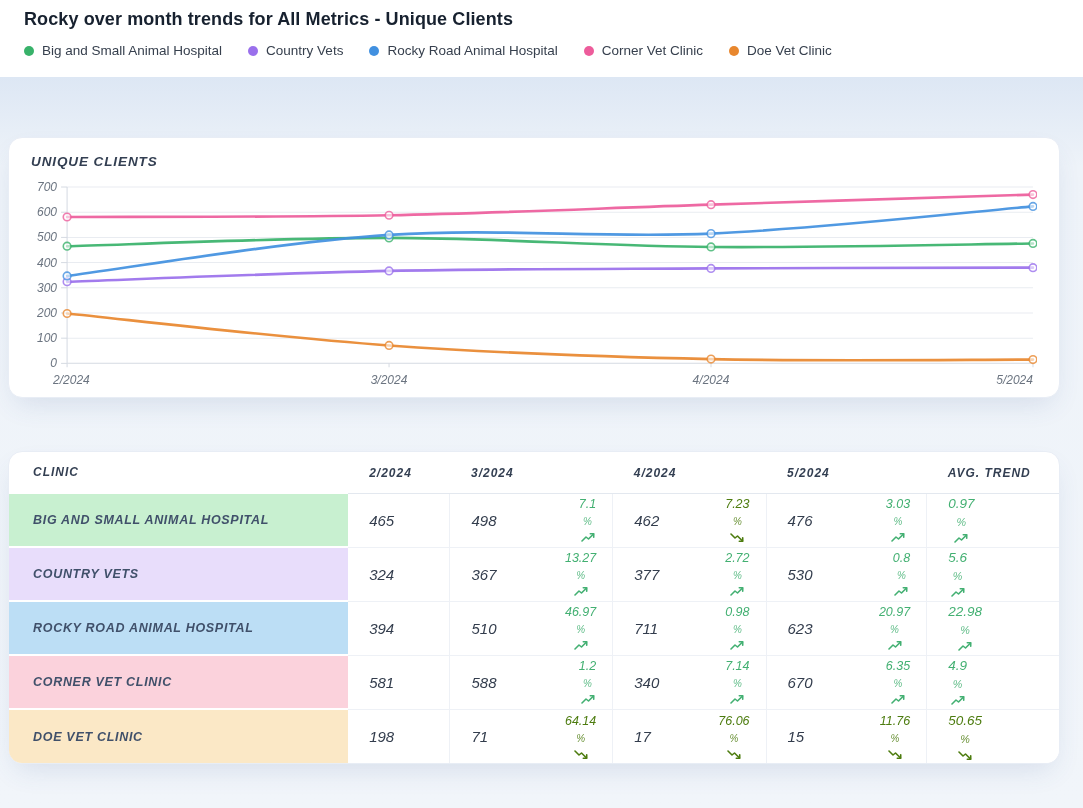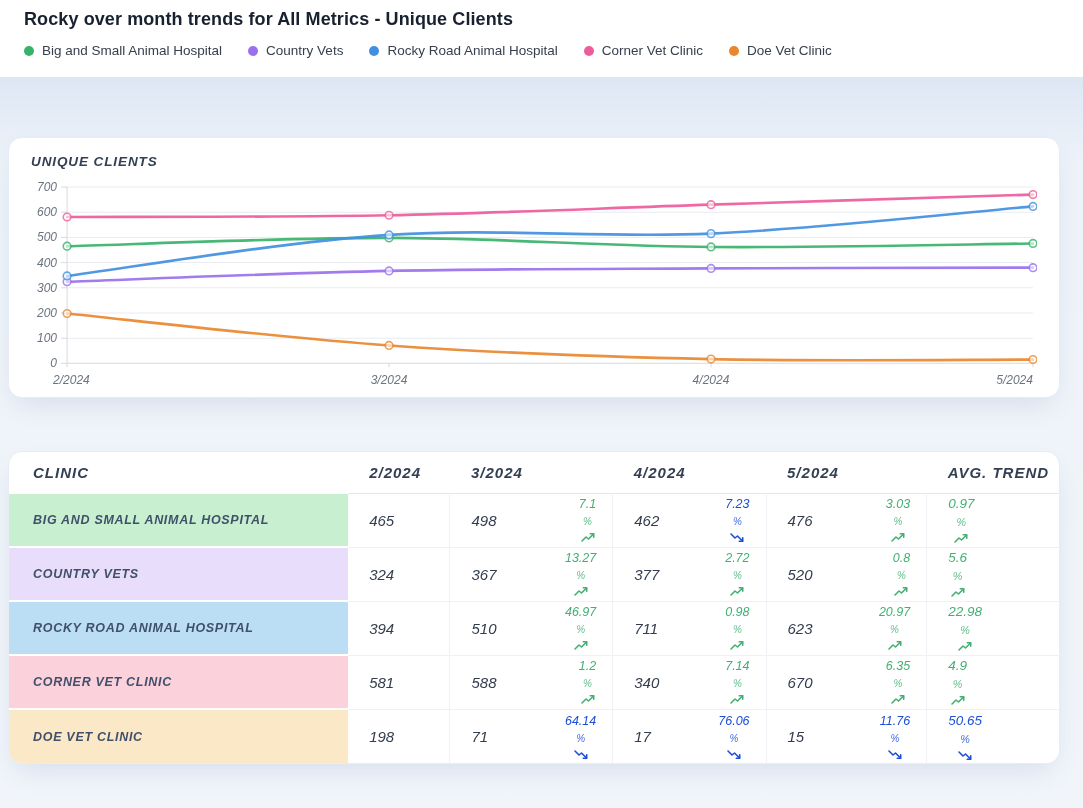--- a/index.html
+++ b/index.html
@@ -24,38 +24,38 @@
   .chart-card { padding:16px 22px 6px 22px; }
   .chart-title { font-size:13.5px; font-weight:700; letter-spacing:.9px; color:#333f52; }
   .chart-subtitle { font-size:12px; color:#8a94a5; margin-top:5px; }
   .chart-svg { display:block; width:100%; margin-top:8px; }
 
   
   .table-card { margin-top:53px; overflow:hidden; }
   table { width:100%; border-collapse:collapse; table-layout:fixed; }
   col.c-clinic{width:32.3%} col.c-m0{width:9.7%} col.c-m1{width:15.5%}
   col.c-m2{width:14.6%} col.c-m3{width:15.3%} col.c-avg{width:12.6%}
-  thead th { height:41px; text-align:left; font-size:15px; font-weight:700;
+  thead th { height:41px; text-align:left; font-size:12px; font-weight:700;
     letter-spacing:1px; color:#333f52; border-bottom:1px solid #e3e8ef; }
   th.h-clinic { padding-left:24px; }
   th.h-val { padding-left:21px; }
   tbody td { height:54px; font-size:15px; color:#3a4454; }
   td.clinic { padding-left:24px; font-size:12.5px; font-weight:700; letter-spacing:.7px;
     color:#40506a; border-top:2px solid #fff; }
   td.val, td.avg { border-top:1px solid #eef1f6; background:#fff; }
   td.sep { border-left:1px solid #eef1f6; }
   .cellwrap { display:flex; align-items:center; justify-content:space-between;
     padding:0 16px 0 21px; }
   .avg .cellwrap { justify-content:flex-start; }
   .num { color:#333d4d; }
   .pct { display:inline-flex; align-items:center; gap:5px; font-size:12.5px;flex-direction:column; }
   .avg .pct { font-size:13.5px; }
   .pct .pctsign { font-size:.8em; opacity:.85; }
   .pct.up { color:#43b072; }
-  .pct.down { color:#1d4ed8;text-align:right; }
+  .pct.down { color:#4d7c0f;text-align:right; }
   .trend-icon { display:inline-block; }
 </style>
 </head>
 <body>
 
 <header class="page-header">
   <h1 class="page-title">Rocky over month trends for All Metrics - Unique Clients</h1>
   <ul class="legend" id="legend">
   <li>
     <span class="dot" style="background: rgb(56, 178, 106);"></span>
@@ -234,21 +234,21 @@
               <div class="cellwrap">
                 <span class="num">377</span>
                 <span class="pct up">2.72<span class="pctsign">%</span><svg width="14" height="11" viewBox="0 0 14 11" class="trend-icon">
                     <path d="M1 9 L5 5 L7.5 7 L12.5 2" fill="none" stroke="currentColor" stroke-width="1.6" stroke-linecap="round" stroke-linejoin="round"></path>
                     <path d="M9.3 1.8 H12.7 V5.2" fill="none" stroke="currentColor" stroke-width="1.6" stroke-linecap="round" stroke-linejoin="round"></path>
                   </svg></span>
               </div>
             </td>
     <td class="val sep">
               <div class="cellwrap">
-                <span class="num">520</span>
+                <span class="num">530</span>
                 <span class="pct up">0.8<span class="pctsign">%</span><svg width="14" height="11" viewBox="0 0 14 11" class="trend-icon">
                     <path d="M1 9 L5 5 L7.5 7 L12.5 2" fill="none" stroke="currentColor" stroke-width="1.6" stroke-linecap="round" stroke-linejoin="round"></path>
                     <path d="M9.3 1.8 H12.7 V5.2" fill="none" stroke="currentColor" stroke-width="1.6" stroke-linecap="round" stroke-linejoin="round"></path>
                   </svg></span>
               </div>
             </td>
     <td class="avg sep">
               <div class="cellwrap">
                 <span class="pct up">5.6<span class="pctsign">%</span><svg width="14" height="11" viewBox="0 0 14 11" class="trend-icon">
                     <path d="M1 9 L5 5 L7.5 7 L12.5 2" fill="none" stroke="currentColor" stroke-width="1.6" stroke-linecap="round" stroke-linejoin="round"></path>

